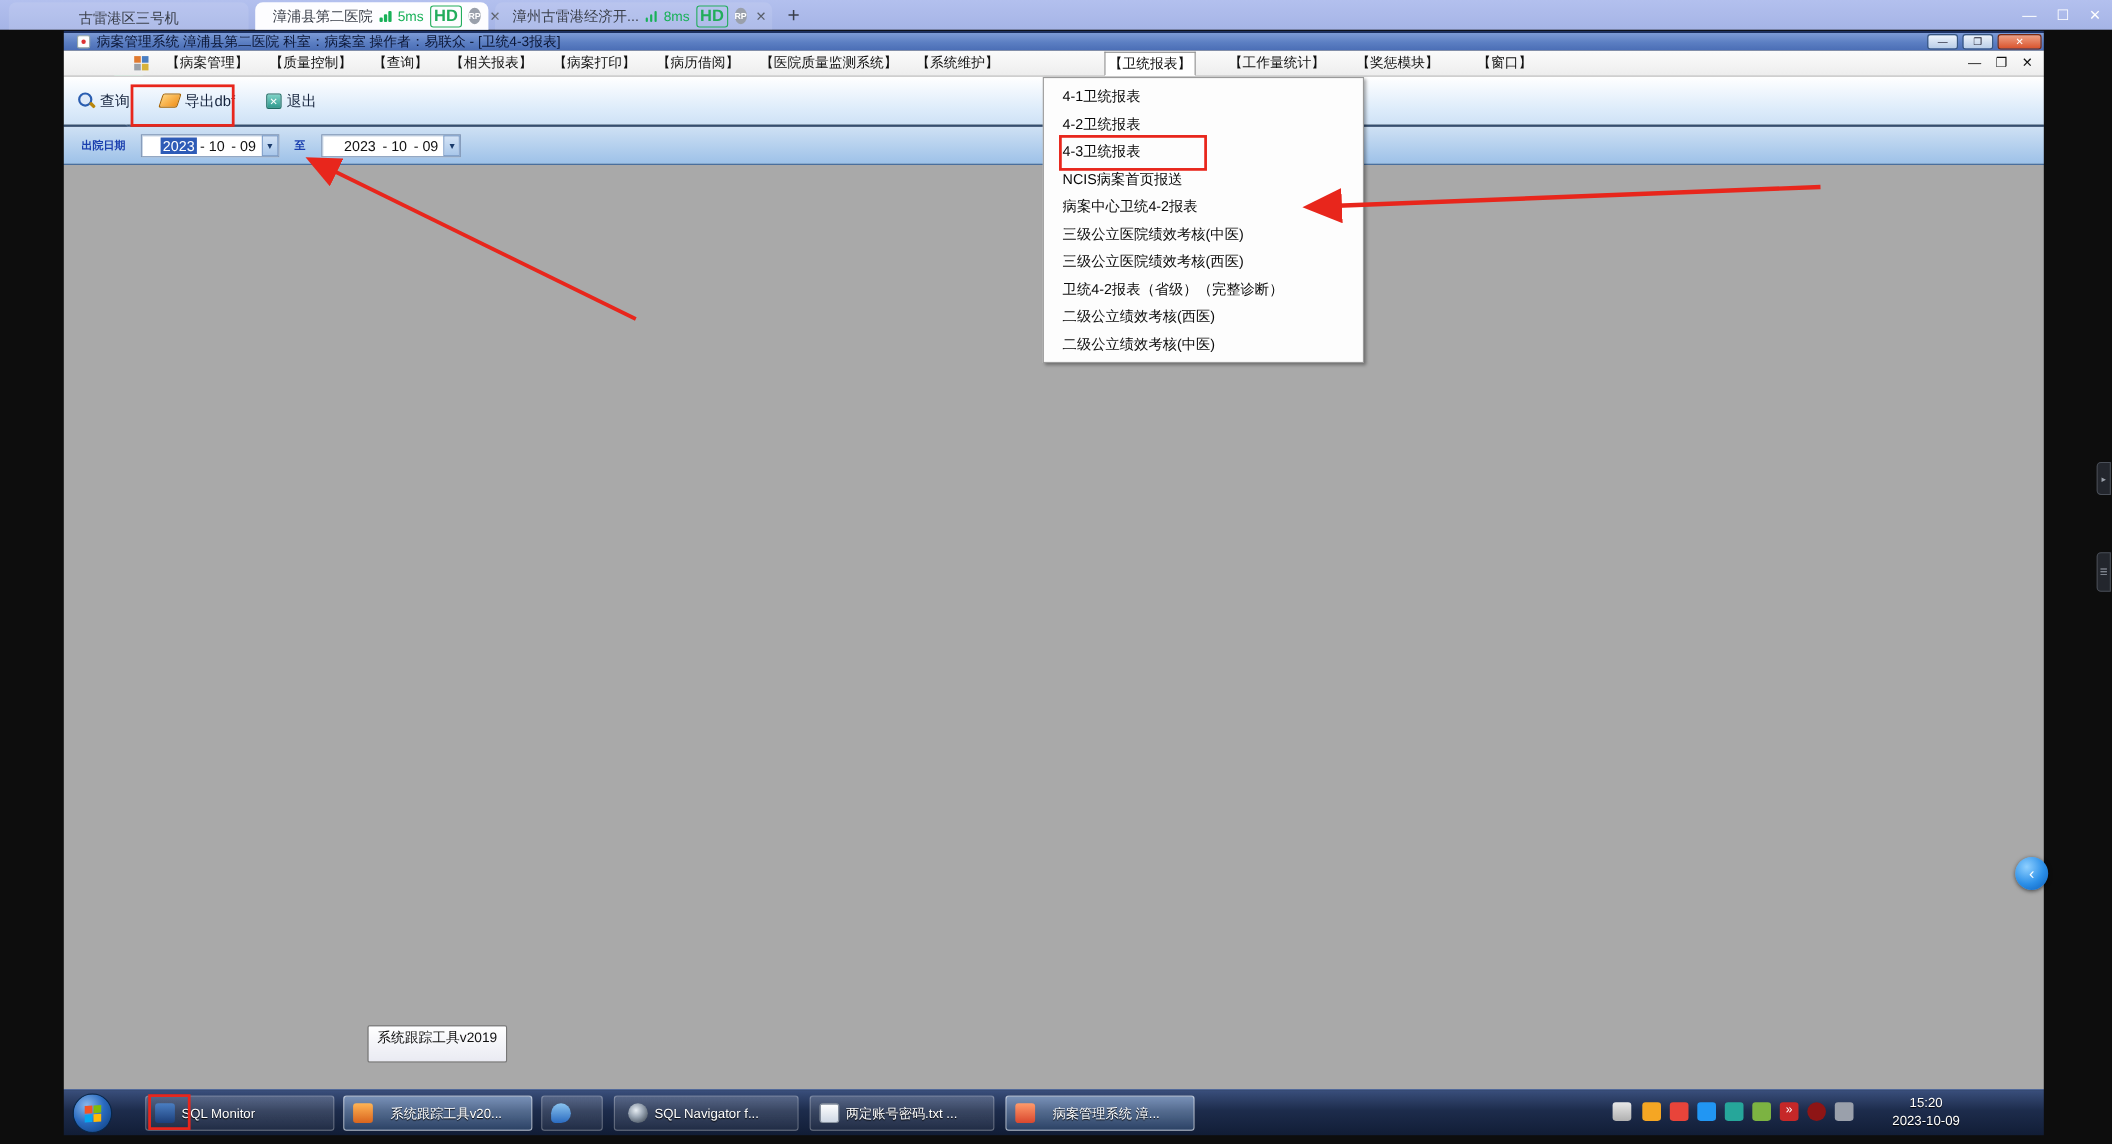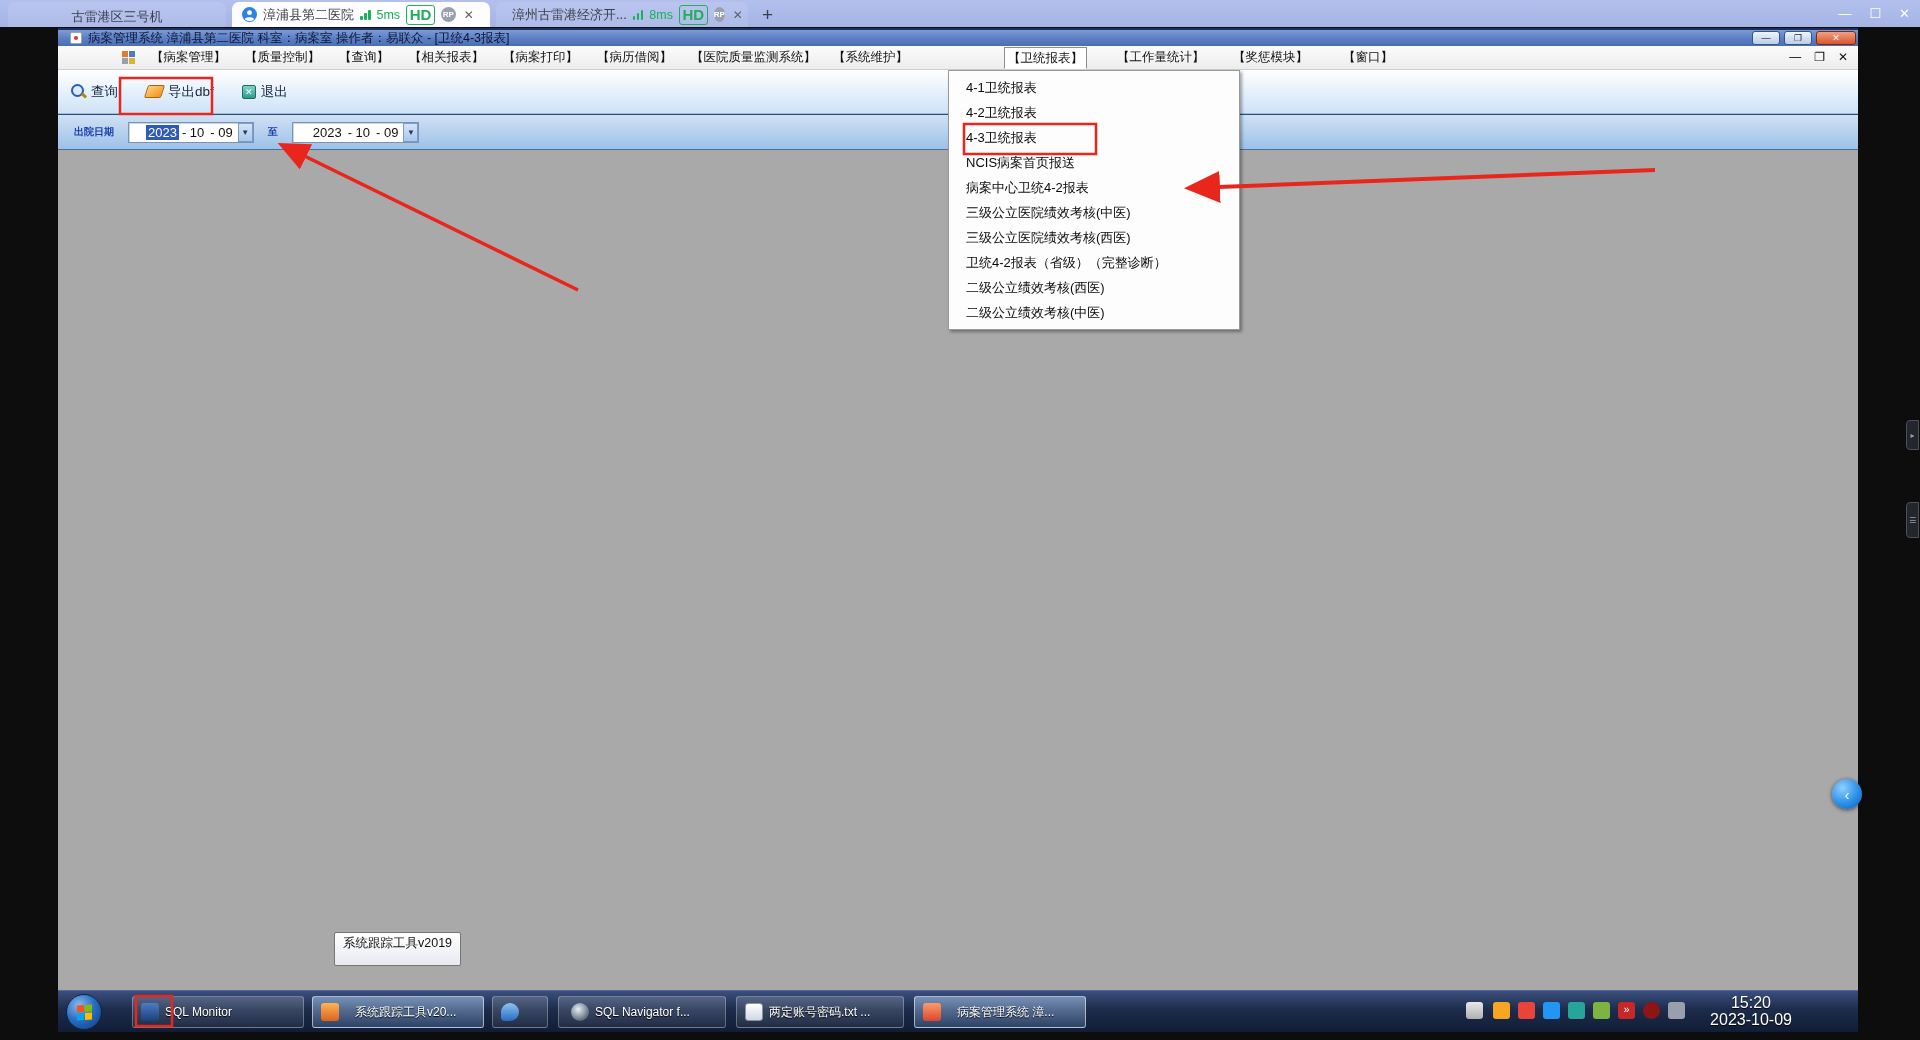--- a/index.html
+++ b/index.html
@@ -97,21 +97,21 @@
   .flag i:nth-child(1){background:#f35325}.flag i:nth-child(2){background:#81bc06}
   .flag i:nth-child(3){background:#05a6f0}.flag i:nth-child(4){background:#ffba08}
   .taskbtn { position:absolute; top:5px; height:32px; border-radius:3px;
     border:1px solid rgba(255,255,255,0.28); background:linear-gradient(rgba(255,255,255,0.18),rgba(255,255,255,0.06));
     display:flex; align-items:center; gap:6px; padding:0 8px; color:#fff; font-size:12px;
     text-shadow:0 1px 1px #000; overflow:hidden; white-space:nowrap; }
   .taskbtn.lit { background:linear-gradient(rgba(190,220,255,0.50),rgba(120,170,230,0.25)); border-color:rgba(255,255,255,0.55);gap:16px; }
   .appico { width:18px; height:18px; border-radius:3px; flex:0 0 auto; }
   .tray { position:absolute; top:11px; width:17px; height:17px; border-radius:3px; }
   #clock { position:absolute; right:62px; top:3px; width:90px; text-align:center; color:#fff;
-    font-size:16px; line-height:17px; text-shadow:0 1px 1px #000; }
+    font-size:12px; line-height:17px; text-shadow:0 1px 1px #000; }
 
   
   #tooltip { position:absolute; left:334px; top:932px; height:34px; padding:2px 8px;
     background:linear-gradient(#ffffff,#e9eaf2); border:1px solid #767676; border-radius:2px;
     font-size:12.5px; color:#111; z-index:9; white-space:nowrap; }
   #annot { position:absolute; left:0; top:0; width:1920px; height:1040px; pointer-events:none; z-index:20; }
   .edgehandle { position:absolute; background:#23262d; border:1px solid #4a4f58; border-radius:4px 0 0 4px;
     color:#9aa0aa; font-size:8px; display:flex; align-items:center; justify-content:center; }
   #floatball { position:absolute; left:1832px; top:779px; width:30px; height:30px; border-radius:50%;
     background:radial-gradient(circle at 35% 30%, #8fd0ff, #2b8fe8 55%, #0b5cb8); color:#fff;
@@ -130,21 +130,21 @@
     <span class="sigbars">
         <i></i>
         <i></i>
         <i></i>
       </span>
     <span class="lat">14ms</span>
     <span class="hdbadge">HD</span>
     <span class="rpbadge">RP</span>
     <span class="tabclose">✕</span>
   </div>
-  <div class="tab active" style="margin-left:6px; width:258px;">
+  <div class="tab active" style="margin-left:6px; width:212px;">
     <svg width="15" height="15" viewBox="0 0 16 16">
         <circle cx="8" cy="8" r="8" fill="#2f7fe8"></circle>
         <circle cx="8" cy="6" r="2.6" fill="#fff"></circle>
         <path d="M3 13c.7-2.8 9.3-2.8 10 0a8 8 0 0 1-10 0z" fill="#fff"></path>
       </svg>
     <span class="tab-title">漳浦县第二医院</span>
     <span class="sigbars">
         <i></i>
         <i></i>
         <i></i>

